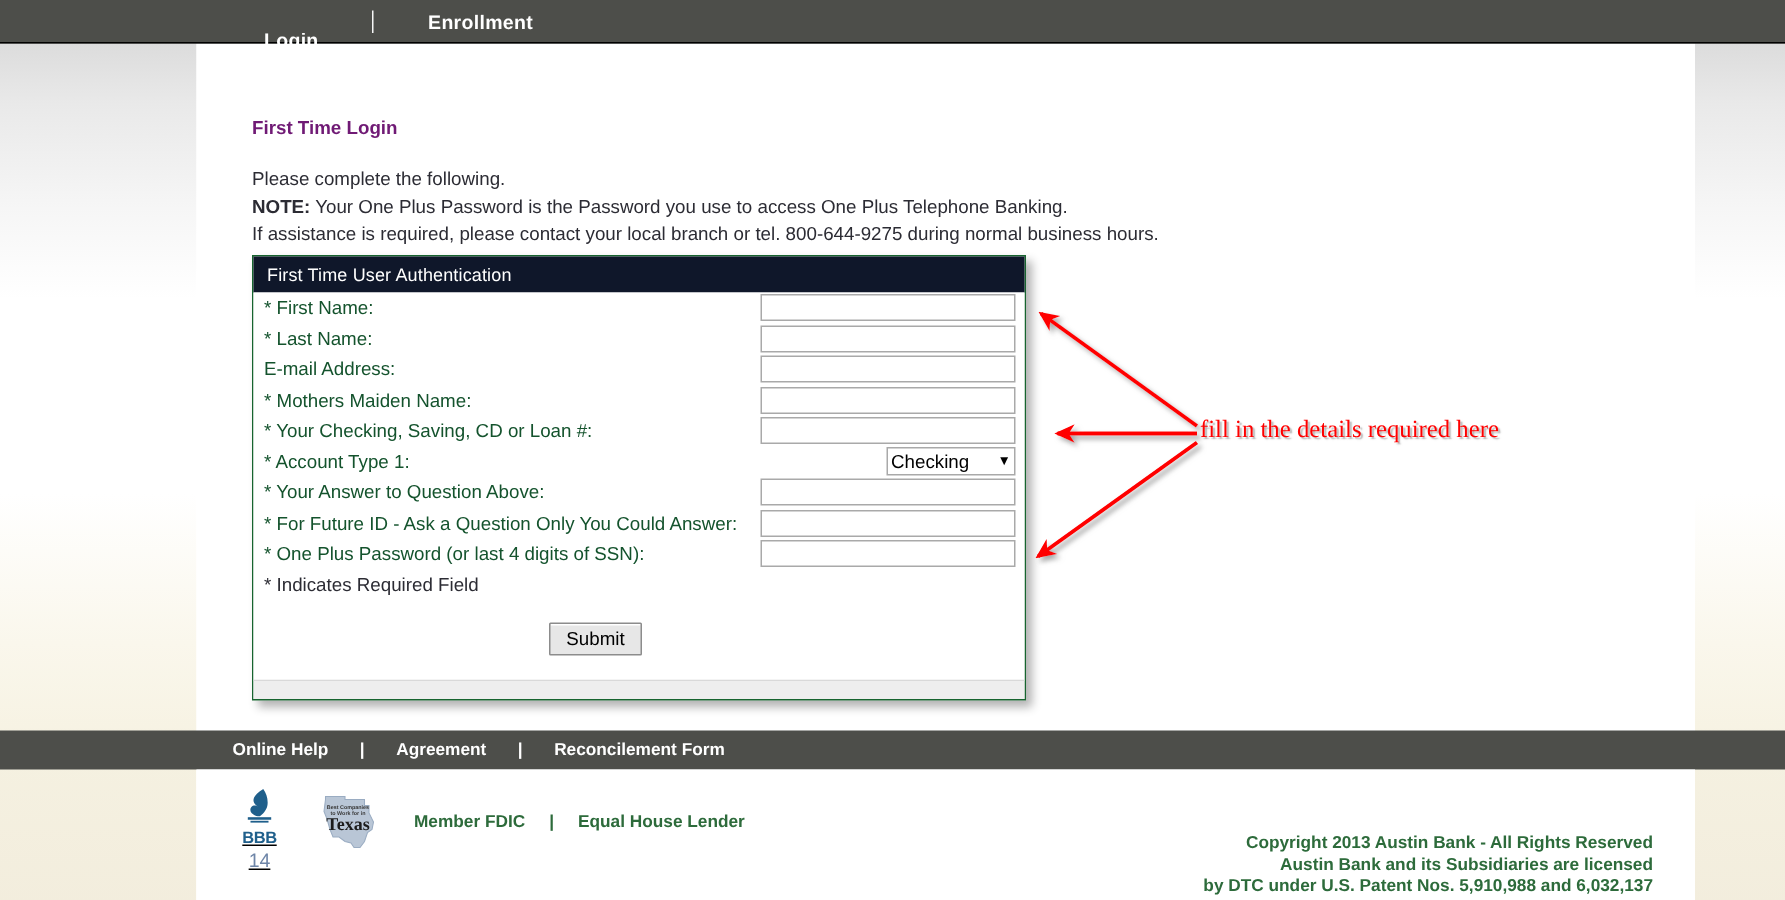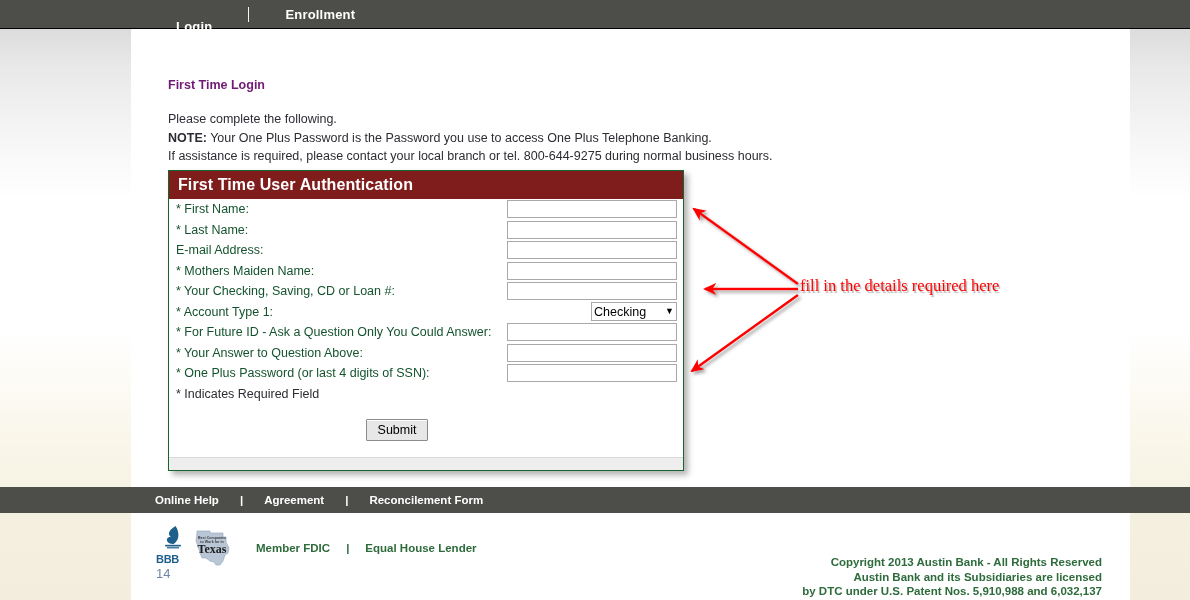--- a/index.html
+++ b/index.html
@@ -111,24 +111,24 @@
     position: absolute;
     left: 168px;
     top: 170px;
     width: 516px;
     border: 1px solid #17642f;
     background: #ffffff;
     box-sizing: border-box;
     box-shadow: 4px 4px 6px rgba(0,0,0,0.30);
   }
   #form-header {
-    background: #7f1d1d;
+    background: #0f172a;
     color: #ffffff;
-    font-size: 16px;
-    font-weight: bold;
+    font-size: 12px;
+    font-weight: normal;
     padding: 5px 0 5px 9px;
     letter-spacing: 0.1px;
   }
   #form-body {
     background: #ffffff;
     padding: 0;
     position: relative;
   }
   .frow {
     display: flex;
@@ -267,20 +267,23 @@
   }
   #footer-left {
     position: absolute;
     left: 25px;
     top: 12px;
     display: flex;
     align-items: flex-start;
   }
   .bbb-logo {
     width: 34px;
+    text-align: center;
+    margin-right: 20px;
+    text-decoration: underline;
   }
   .bbb-flame { display:block; margin: 0 auto; }
   .bbb-word {
     font-family: "Liberation Sans", sans-serif;
     font-size: 11px;
     font-weight: bold;
     color: #1f5f8b;
     letter-spacing: -0.3px;
     line-height: 11px;
     margin-top: 1px;
@@ -388,27 +391,27 @@
           <div class="frow">
             <div class="flabel">* Account Type 1:</div>
             <div class="finput-wrap">
               <div class="fselect">
                 <span>Checking</span>
                 <span class="sel-arrow">▼</span>
               </div>
             </div>
           </div>
           <div class="frow">
+            <div class="flabel">* Your Answer to Question Above:</div>
+            <div class="finput-wrap">
+              <input type="text" class="finput" value="" style="">
+            </div>
+          </div>
+          <div class="frow">
             <div class="flabel">* For Future ID - Ask a Question Only You Could Answer:</div>
-            <div class="finput-wrap">
-              <input type="text" class="finput" value="" style="">
-            </div>
-          </div>
-          <div class="frow">
-            <div class="flabel">* Your Answer to Question Above:</div>
             <div class="finput-wrap">
               <input type="text" class="finput" value="" style="">
             </div>
           </div>
           <div class="frow">
             <div class="flabel">* One Plus Password (or last 4 digits of SSN):</div>
             <div class="finput-wrap">
               <input type="text" class="finput" value="" style="">
             </div>
           </div>

